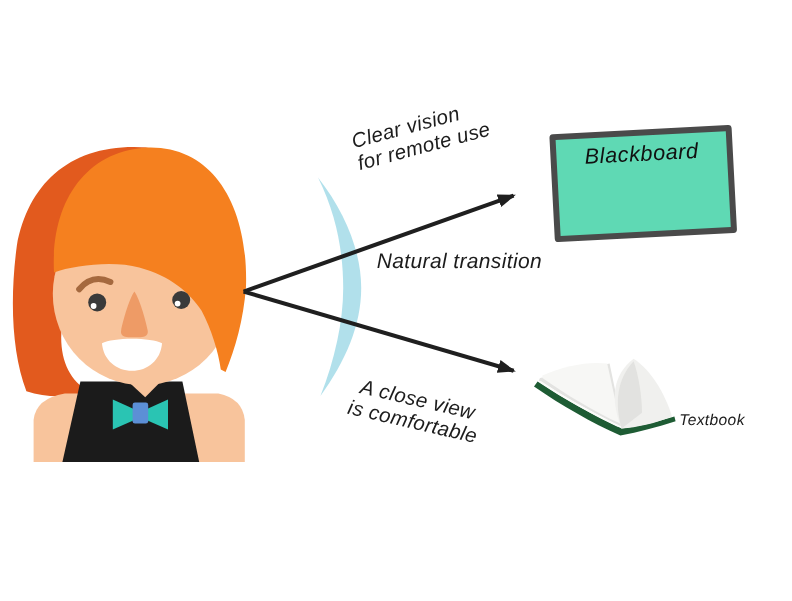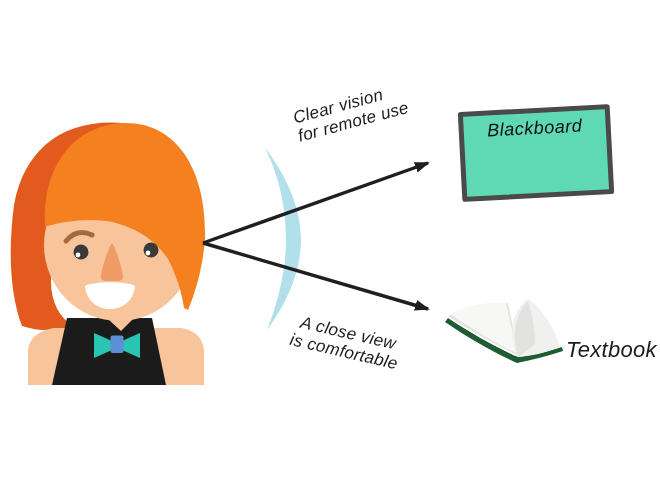--- a/index.html
+++ b/index.html
@@ -8,21 +8,21 @@
     font-family:"Liberation Sans","DejaVu Sans",sans-serif;color:#1c1c1c;
   }
   .stage svg{position:absolute;left:0;top:0;}
   .label{
     position:absolute;font-style:italic;font-weight:400;color:#1c1c1c;
     white-space:pre-line;line-height:19px;letter-spacing:.3px;
   }
   .label-upper{left:291px;top:109px;font-size:17px;transform:rotate(-15deg);transform-origin:0 0;}
   .label-middle{left:314px;top:208px;font-size:17.5px;white-space:nowrap;}
   .label-lower{left:286px;top:309px;font-size:17px;width:132px;text-align:center;transform:rotate(13deg);transform-origin:0 0;}
-  .label-textbook{left:566px;top:340px;font-size:22px;white-space:nowrap;}
+  .label-textbook{left:566px;top:340px;font-size:13px;white-space:nowrap;}
   .blackboard{
     position:absolute;left:460px;top:108px;width:152px;height:90px;
     box-sizing:border-box;background:#5fd9b4;border:5px solid #4a4a4a;border-radius:3px;
     transform:rotate(-3deg);transform-origin:50% 50%;
     display:flex;justify-content:center;align-items:flex-start;
   }
   .blackboard .board-text{
     font-style:italic;font-size:18px;letter-spacing:.5px;color:#111;margin-top:5px;
   }
 </style>
@@ -91,17 +91,18 @@
       <path fill="none" stroke="#fbfbf9" stroke-width="1.5" d="M450,318 C472,333 494,345 515,355"></path>
     </g>
   </svg>
 
   <div class="blackboard">
     <span class="board-text">Blackboard</span>
   </div>
 
   <div class="label label-upper">Clear vision
 for remote use</div>
+  <div class="label label-middle">Natural transition</div>
   <div class="label label-lower">A close view
 is comfortable</div>
   <div class="label label-textbook">Textbook</div>
 
 </div>
 
 </body></html>

